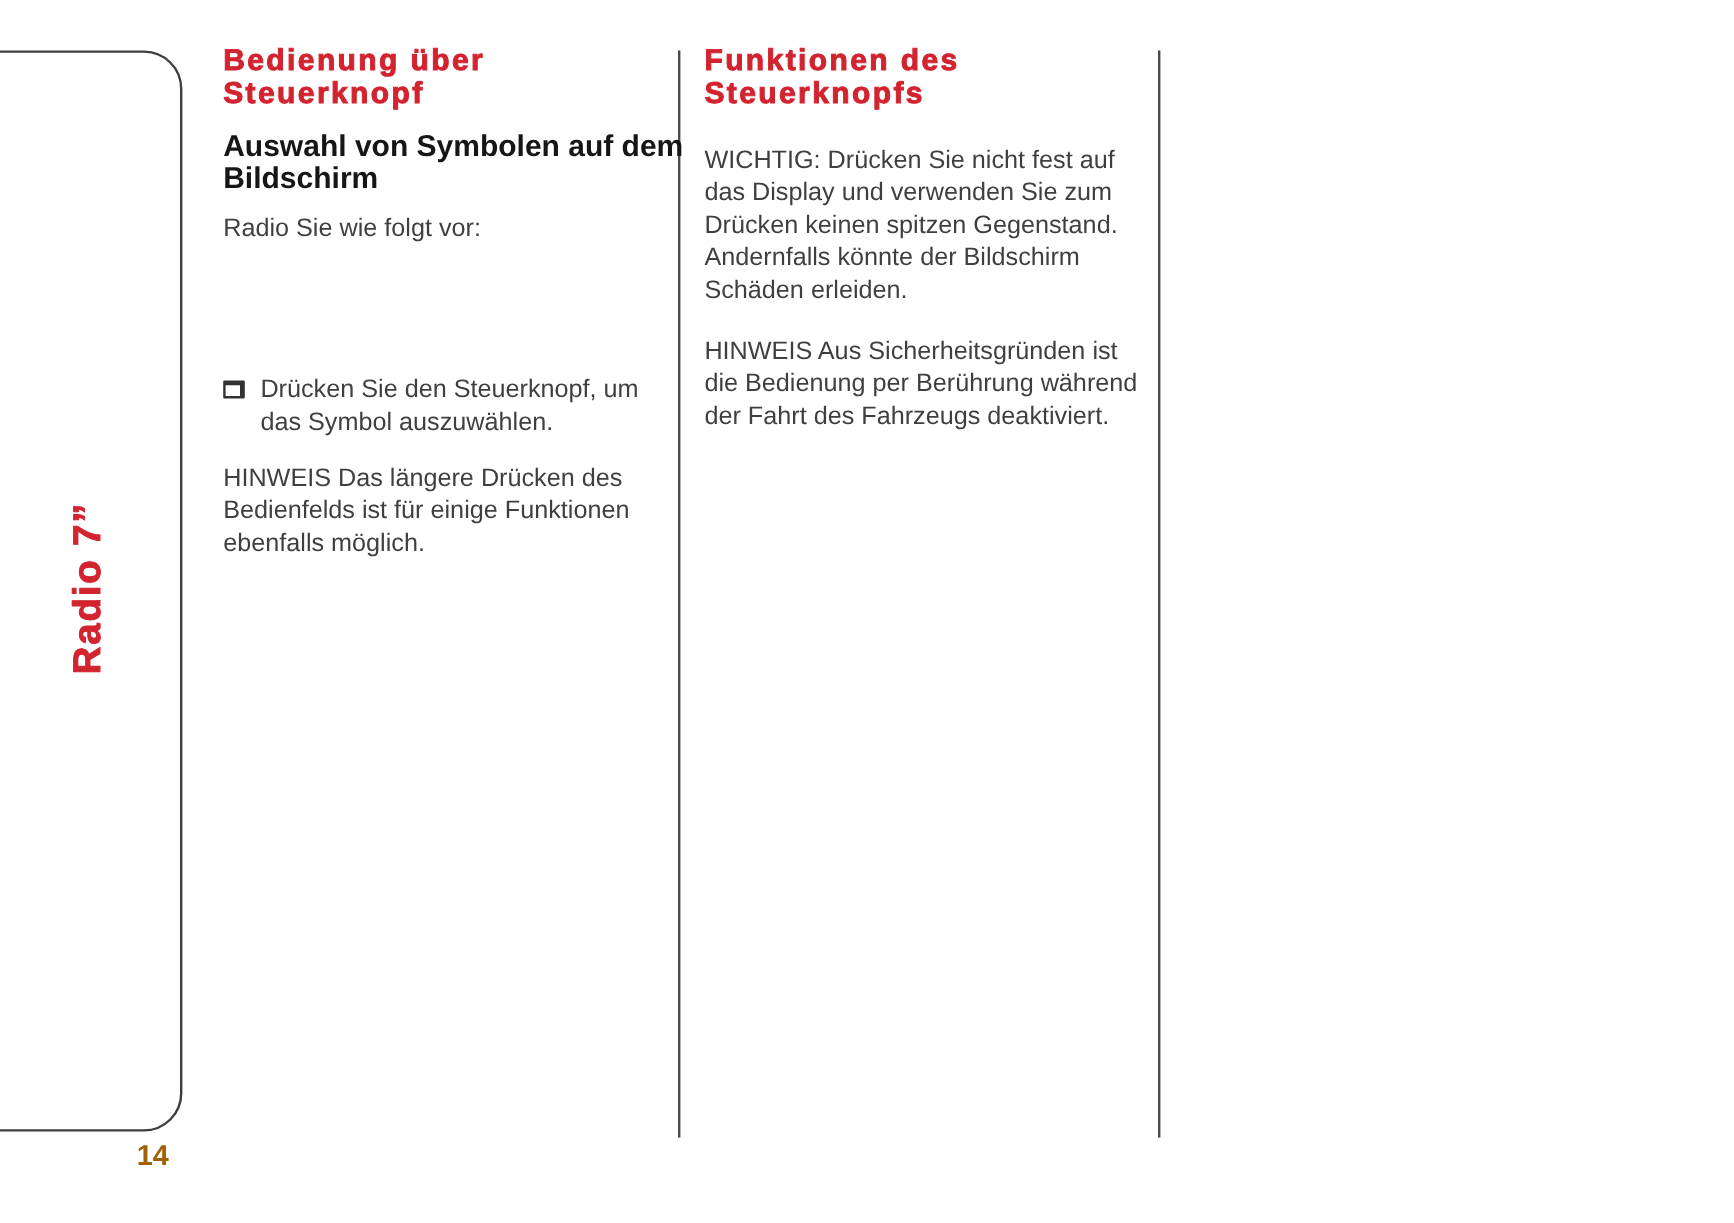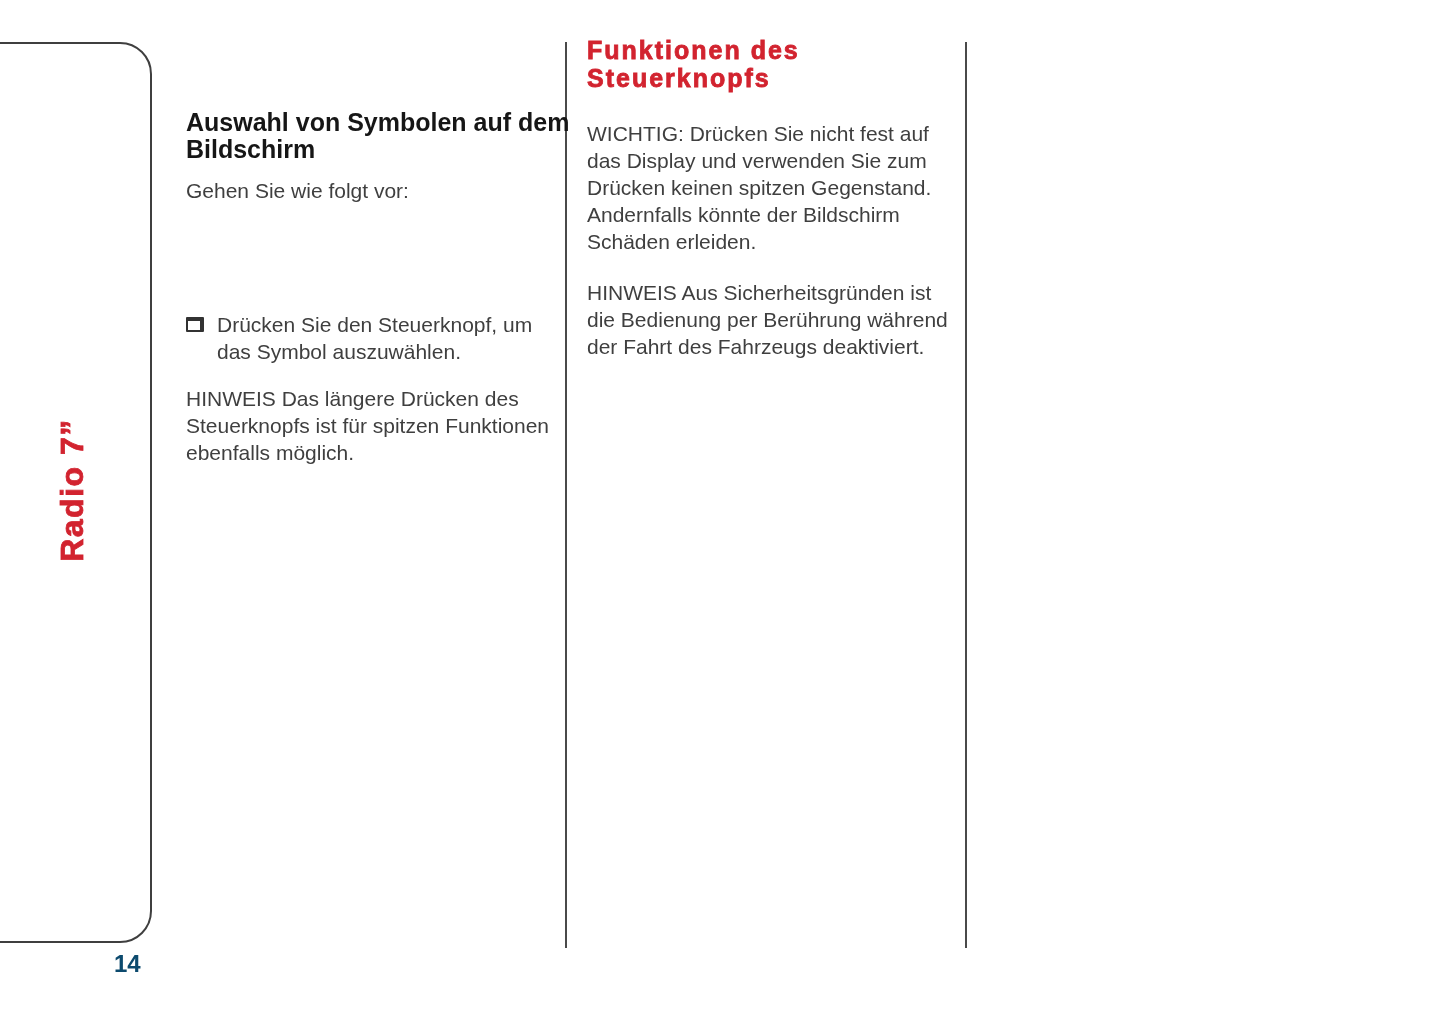--- a/index.html
+++ b/index.html
@@ -42,21 +42,21 @@
     color: #d2232f;
     -webkit-text-stroke: 0.8px #d2232f;
     white-space: nowrap;
   }
   .page-number {
     position: absolute;
     left: 114px;
     top: 950px;
     font-size: 24px;
     font-weight: bold;
-    color: #0c4a6e;
+    color: #a16207;
   }
   .v-rule {
     position: absolute;
     top: 42px;
     width: 1.5px;
     height: 906px;
     background: #4a4a4a;
   }
   .v-rule.left  { left: 565px; }
   .v-rule.right { left: 965px; }
@@ -111,35 +111,37 @@
 <div class="page">
 
   <div class="tab-frame"></div>
   <div class="tab-label">Radio 7”</div>
 
   <div class="page-number">14</div>
 
   <div class="v-rule left"></div>
   <div class="v-rule right"></div>
 
+  <h2 class="section-heading abs" style="left:186px; top:36px;">Bedienung über
+Steuerknopf</h2>
 
   <h3 class="sub-heading abs" style="left:186px; top:109px;">Auswahl von Symbolen auf dem
 Bildschirm</h3>
 
-  <p class="body-text abs" style="left:186px; top:177px; width:372px;">Gehen Sie wie folgt vor:</p>
+  <p class="body-text abs" style="left:186px; top:177px; width:372px;">Radio Sie wie folgt vor:</p>
 
 
   <div class="bullet-item abs" style="left:186px; top:311px; width:372px;">
     <span class="bullet-box"></span>
     <span class="body-text">Drücken Sie den Steuerknopf, um
 das Symbol auszuwählen.</span>
   </div>
 
   <p class="body-text abs" style="left:186px; top:385px; width:380px;">HINWEIS Das längere Drücken des
-Steuerknopfs ist für spitzen Funktionen
+Bedienfelds ist für einige Funktionen
 ebenfalls möglich.</p>
 
   <h2 class="section-heading abs" style="left:587px; top:36px;">Funktionen des
 Steuerknopfs</h2>
 
   <p class="body-text abs" style="left:587px; top:120px; width:392px;">WICHTIG: Drücken Sie nicht fest auf
 das Display und verwenden Sie zum
 Drücken keinen spitzen Gegenstand.
 Andernfalls könnte der Bildschirm
 Schäden erleiden.</p>

